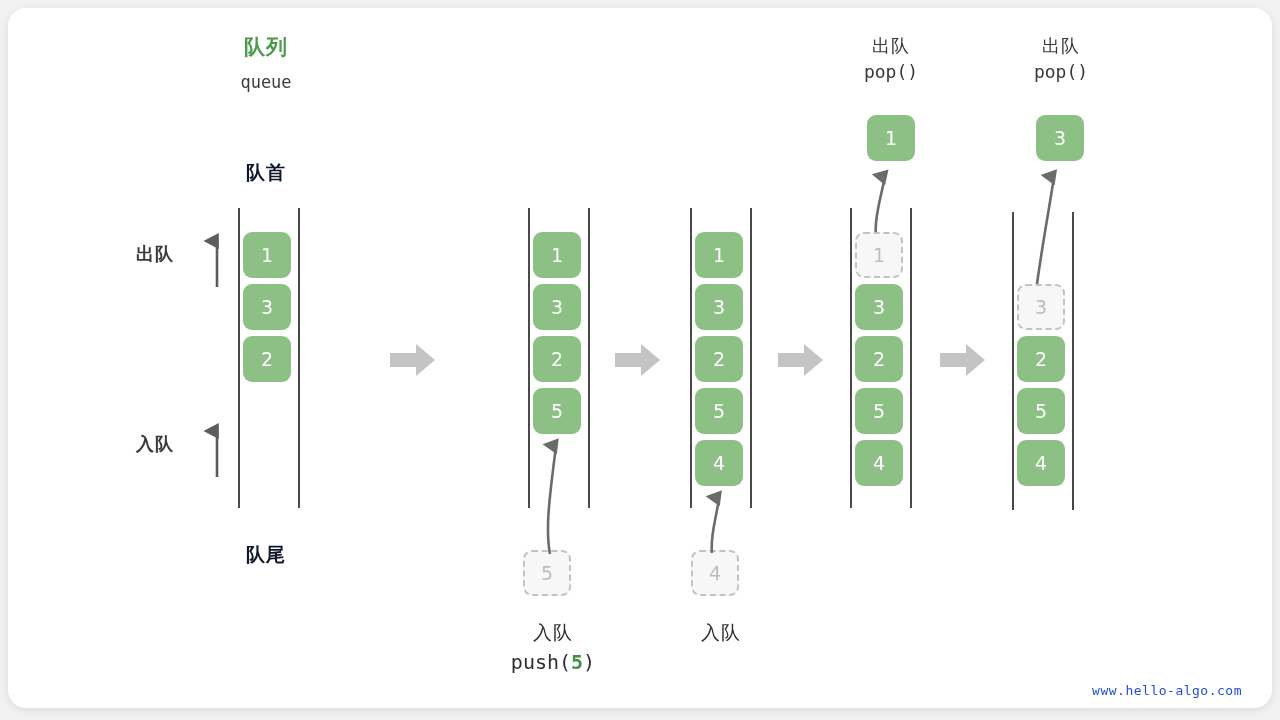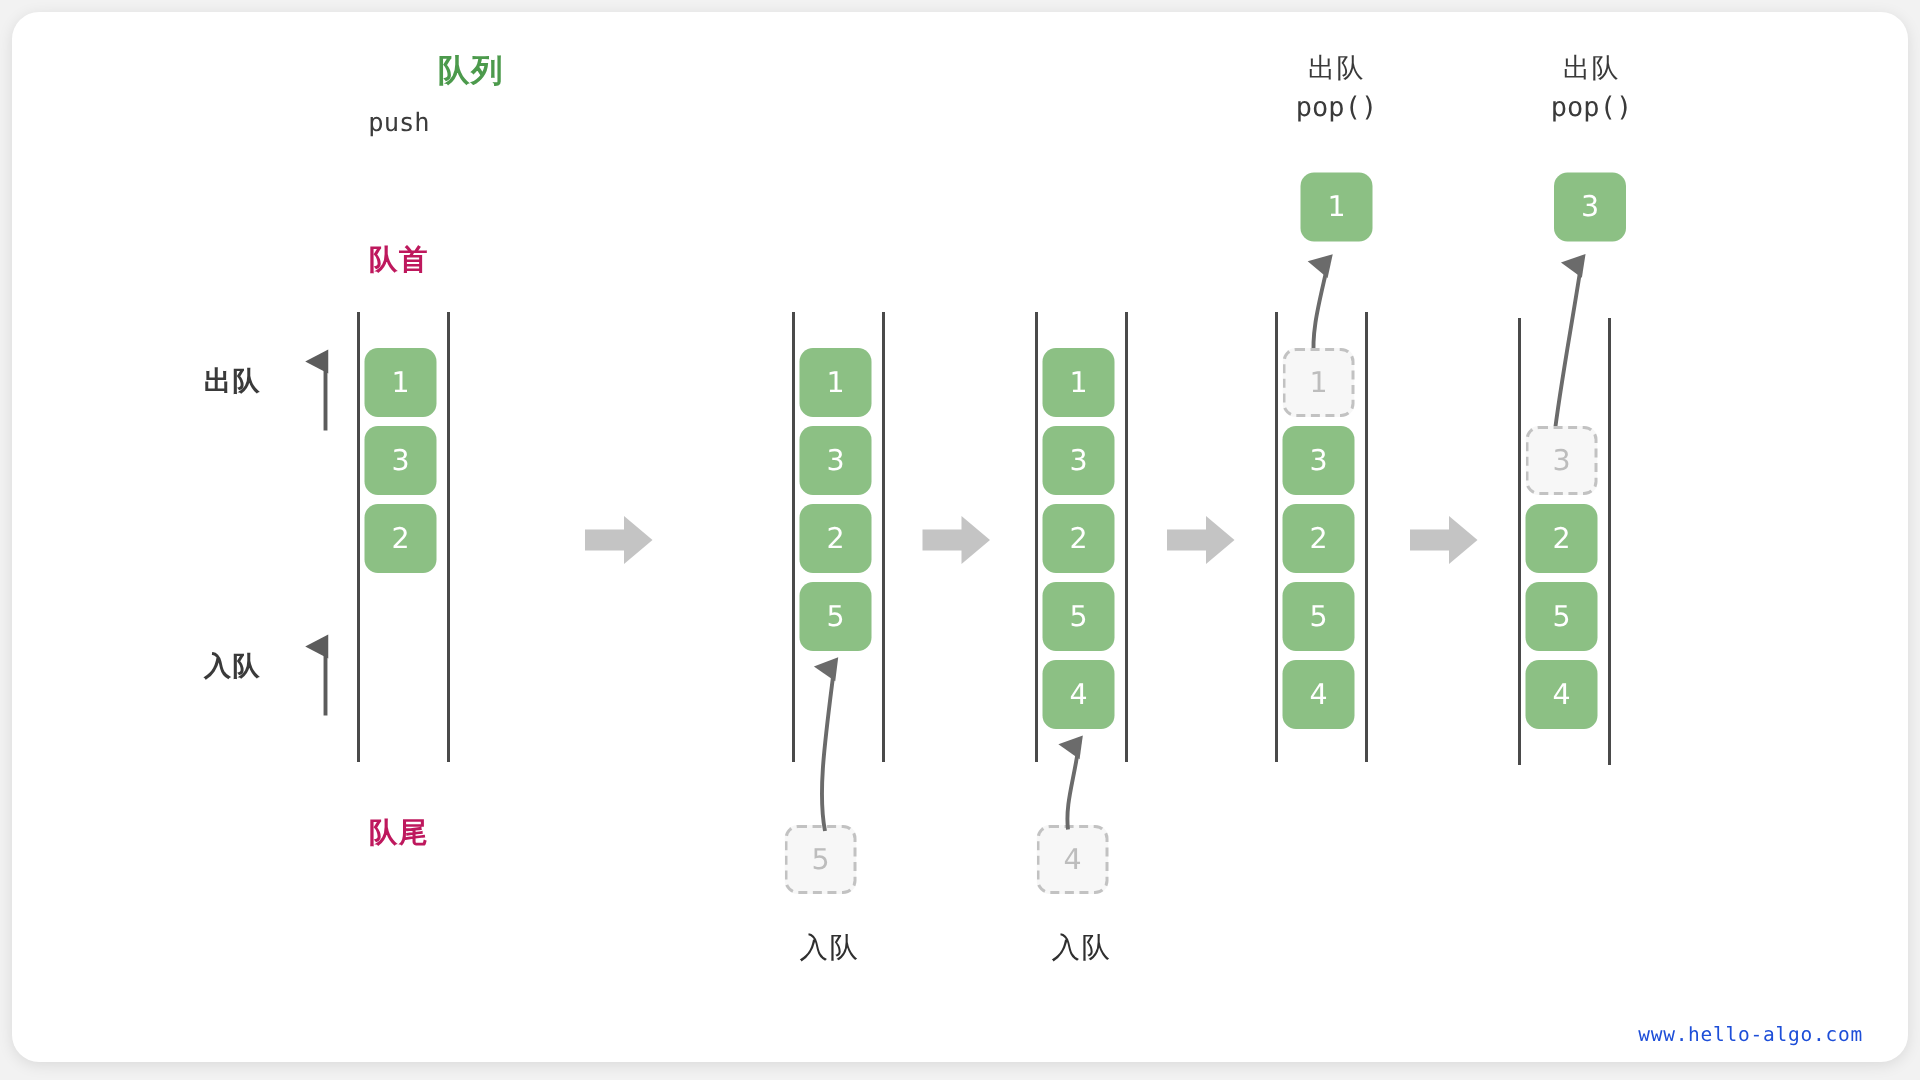--- a/index.html
+++ b/index.html
@@ -34,34 +34,34 @@
   }
 
   
   .abs { position: absolute; }
 
   
   .title-cn {
     font-weight: bold;
     font-size: 21px;
     color: #4c9a4c;
-    text-align: right;
+    text-align: center;
     letter-spacing: 1px;
   }
   .title-en {
     font-family: "DejaVu Sans Mono", "Liberation Mono", monospace;
     font-size: 17px;
     color: #3c3c3c;
     text-align: center;
   }
 
   .head-tail-label {
     font-weight: bold;
     font-size: 19px;
-    color: #be185d;
+    color: #0f172a;
     text-align: center;
     letter-spacing: 1px;
   }
 
   .side-label {
     font-weight: bold;
     font-size: 18px;
     color: #3a3a3a;
     text-align: right;
     letter-spacing: 1px;
@@ -154,21 +154,21 @@
 
   svg { display: block; overflow: visible; }
 </style>
 </head>
 <body>
 
 <div id="canvas">
   <div id="card"></div>
 
   <div class="abs title-cn" style="left:196px; top:33px; width:140px;">队列</div>
-  <div class="abs title-en" style="left:196px; top:72px; width:140px;">push</div>
+  <div class="abs title-en" style="left:196px; top:72px; width:140px;">queue</div>
 
   <div class="abs head-tail-label" style="left:196px; top:160px; width:140px;">队首</div>
   <div class="abs head-tail-label" style="left:196px; top:542px; width:140px;">队尾</div>
 
   <div class="abs side-label" style="left:84px; top:242px; width:90px;">出队</div>
   <div class="abs" style="left:206px; top:232px;">
     <svg width="22" height="56" viewBox="0 0 22 56">
       <defs>
         <marker id="tipUp1" markerWidth="7" markerHeight="7" refX="3.2" refY="5.6" orient="auto" markerUnits="strokeWidth">
           <path d="M3.2,0.4 L6.3,6.3 L0.1,6.3 Z" fill="#5c5c5c"></path>
@@ -219,20 +219,21 @@
       <defs>
         <marker id="tipPush1" markerWidth="7" markerHeight="7" refX="3.2" refY="5.6" orient="auto" markerUnits="strokeWidth">
           <path d="M3.2,0.4 L6.3,6.3 L0.1,6.3 Z" fill="#6b6b6b"></path>
         </marker>
       </defs>
       <path d="M20,122 C15,96 20,62 26,14" fill="none" stroke="#6b6b6b" stroke-width="2.6" marker-end="url(#tipPush1)"></path>
     </svg>
   </div>
   <div class="abs op-foot" style="left:468px; top:618px; width:170px;">
     <span class="cn">入队</span>
+    <span class="code"><span>push(</span><span class="arg">5</span><span>)</span></span>
   </div>
 
   <div class="blockarrow" style="left:615px; top:343px;">
     <svg width="46" height="34" viewBox="0 0 46 34">
       <path d="M0,10 L26,10 L26,1 L45,17 L26,33 L26,24 L0,24 Z" fill="#c4c4c4"></path>
     </svg>
   </div>
 
   <div class="abs" style="left:690px; top:208px; width:62px; height:300px;">
     <div class="rail" style="left:0px;  top:0px; height:300px;"></div>

